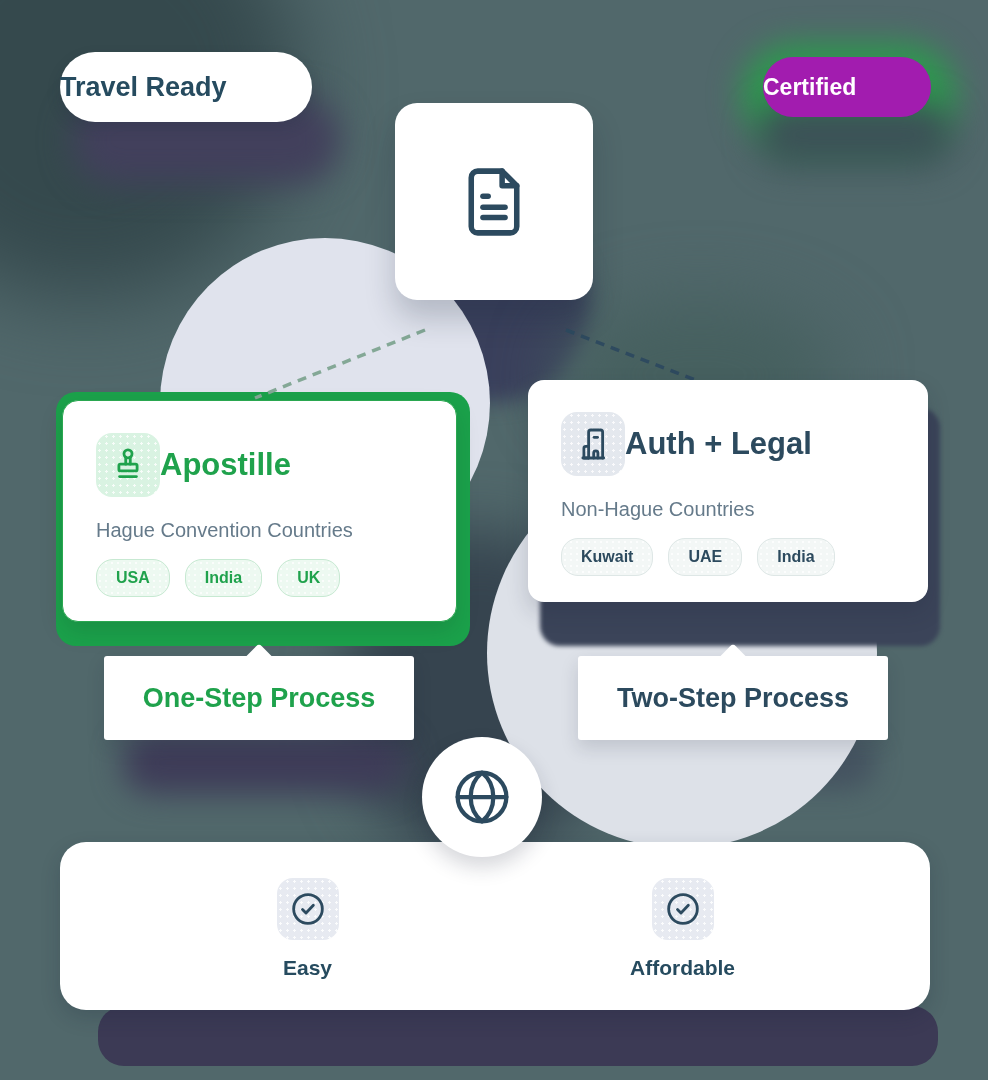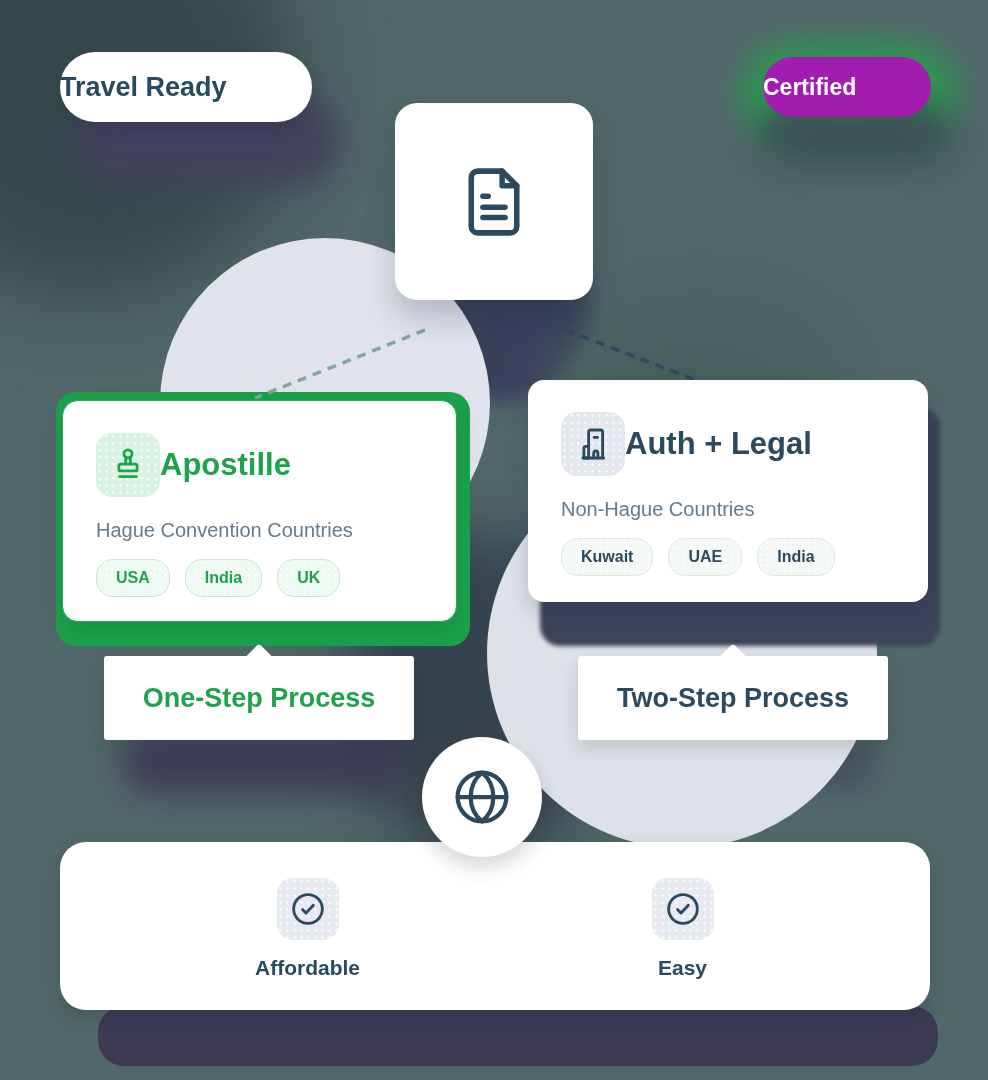--- a/index.html
+++ b/index.html
@@ -228,28 +228,28 @@
   <div class="features-card">
     <div class="feature">
       <div class="icon-box">
         <span>
           <svg width="40" height="40" viewBox="0 0 24 24" fill="none" stroke="#2c4a5f" stroke-width="1.7" stroke-linecap="round" stroke-linejoin="round">
             <circle cx="12" cy="12" r="8.6"></circle>
             <path d="M8.7 12.3l2.1 2.1 4.4-4.6"></path>
           </svg>
         </span>
       </div>
-      <div class="feature-label">Affordable</div>
+      <div class="feature-label">Easy</div>
     </div>
     <div class="feature">
       <div class="icon-box">
         <span>
           <svg width="40" height="40" viewBox="0 0 24 24" fill="none" stroke="#2c4a5f" stroke-width="1.7" stroke-linecap="round" stroke-linejoin="round">
             <circle cx="12" cy="12" r="8.6"></circle>
             <path d="M8.7 12.3l2.1 2.1 4.4-4.6"></path>
           </svg>
         </span>
       </div>
-      <div class="feature-label">Easy</div>
+      <div class="feature-label">Affordable</div>
     </div>
   </div>
 
 </div>
 
 </body></html>

